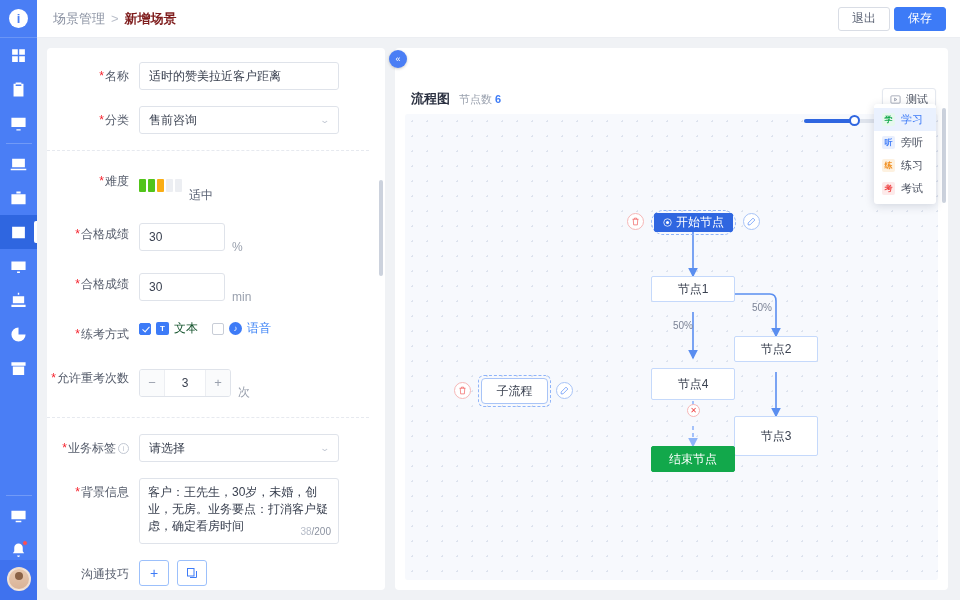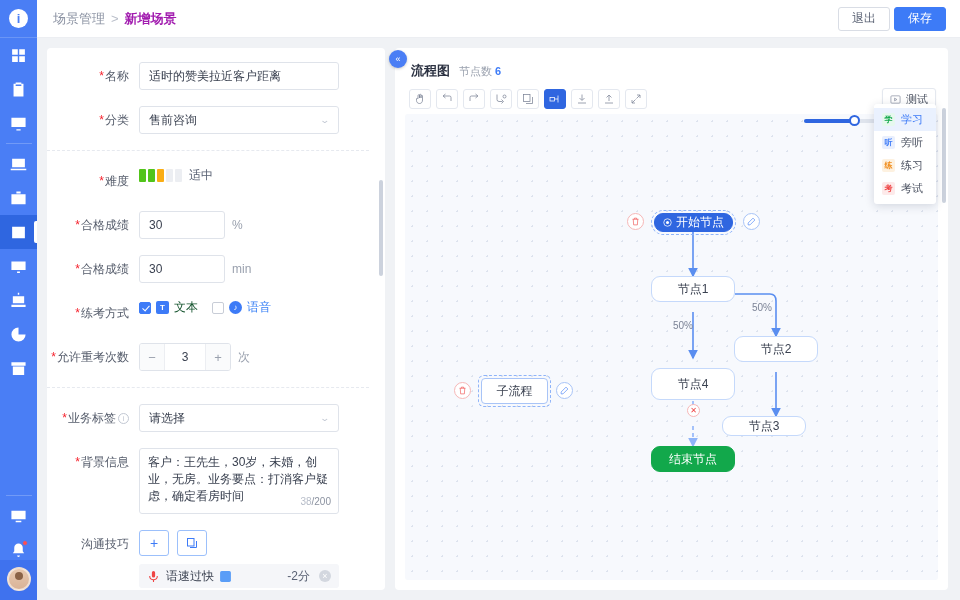--- a/index.html
+++ b/index.html
@@ -55,21 +55,21 @@
   .rail-bottom-band { position:absolute; bottom:0; left:0; width:37px; height:40px; background:#3f72ee; }
 
   
   .right-area { flex: 1; display: flex; flex-direction: column; min-width: 0; }
   .topbar {
     height: 38px; background: #fff; display: flex; align-items: center;
     padding: 0 14px 0 16px; border-bottom: 1px solid #eceef2; flex-shrink: 0;
   }
   .crumb { font-size: 13px; color: #8c93a3; display: flex; align-items: center; gap: 6px; }
   .crumb .sep { color: #b9bec9; }
-  .crumb .cur { color: #a21caf; font-weight: bold; }
+  .crumb .cur { color: #7f1d1d; font-weight: bold; }
   .topbar-actions { margin-left: auto; display: flex; gap: 4px; }
   .btn {
     height: 24px; min-width: 52px; border-radius: 3px; font-size: 12px;
     display: flex; align-items: center; justify-content: center; cursor: pointer;
   }
   .btn-ghost { background: #fff; border: 1px solid #d9dde5; color: #5a6274; }
   .btn-primary { background: #3d7bf7; border: 1px solid #3d7bf7; color: #fff; }
 
   
   .body { flex: 1; display: flex; padding: 10px 12px 10px 10px; gap: 10px; min-height: 0; }
@@ -88,21 +88,21 @@
   .lbl .req { color: #f5222d; margin-right: 1px; }
   .field { flex: 1; display: flex; align-items: center; gap: 7px; min-width: 0; }
   .input {
     height: 28px; border: 1px solid #dfe3ea; border-radius: 3px; background: #fff;
     display: flex; align-items: center; padding: 0 9px; font-size: 12px; color: #3a4150;
   }
   .input.w-full { width: 200px; }
   .input.w-sm { width: 86px; }
   .select { justify-content: space-between; }
   .caret { color: #c2c8d3; font-size: 9px; transform: scaleX(1.4); }
-  .unit { font-size: 12px; color: #9aa1ae; }
+  .unit { font-size: 12px; color: #9aa1ae; margin-top: 20px; }
   .divider { border-top: 1px dashed #e6e9ef; margin: 2px 0 16px 0; }
 
   .bars { display: flex; gap: 2px; align-items: center; }
   .bar { width: 7px; height: 13px; border-radius: 1px; background: #eceef2; }
 
   .cbgrp { display: flex; align-items: center; gap: 5px; font-size: 12px; }
   .cbox { width: 12px; height: 12px; border-radius: 2px; border: 1px solid #c8cdd7; background: #fff; position: relative; }
   .cbox.on { background: #3d7bf7; border-color: #3d7bf7; }
   .cbox.on::after {
     content: ""; position: absolute; left: 3.5px; top: 1px; width: 3px; height: 6px;
@@ -154,21 +154,21 @@
 
   .vscroll { position: absolute; width: 4px; border-radius: 2px; background: #ccd2dd; }
 
   
   .flow-card { flex: 1; background: #fff; border-radius: 4px; position: relative; min-width: 0; }
   .collapse-btn {
     position: absolute; left: -6px; top: 2px; width: 18px; height: 18px; border-radius: 50%;
     background: #4a7ef5; color: #fff; font-size: 9px; display: flex; align-items: center;
     justify-content: center; z-index: 6; cursor: pointer; box-shadow: 0 1px 3px rgba(0,0,0,.2);
   }
-  .flow-head { padding: 14px 14px 0 16px; display: flex; align-items: baseline; gap: 9px; }
+  .flow-head { padding: 14px 14px 0 16px; display: flex; align-items: baseline; gap: 9px; margin-top: 28px; }
   .flow-title { font-size: 13px; font-weight: bold; color: #2c3242; }
   .flow-count { font-size: 11px; color: #9aa1ae; }
   .flow-count b { color: #3d7bf7; }
   .flow-tools { display: flex; gap: 5px; padding: 9px 0 8px 14px; }
   .tool {
     width: 22px; height: 20px; border: 1px solid #e4e8ef; border-radius: 3px; background: #fff;
     display: flex; align-items: center; justify-content: center; cursor: pointer;
   }
   .tool svg { width: 12px; height: 12px; fill: none; stroke: #7b8396; stroke-width: 1.5; }
   .tool.active { background: #2f66e0; border-color: #2f66e0; }
@@ -193,21 +193,21 @@
   .test-menu {
     position: absolute; right: 12px; top: 56px; width: 62px; background: #fff; border-radius: 3px;
     box-shadow: 0 2px 10px rgba(20,30,60,.16); padding: 4px 0; z-index: 8;
   }
   .test-item { height: 23px; display: flex; align-items: center; gap: 6px; padding: 0 8px; font-size: 11px; color: #4a5160; cursor: pointer; }
   .test-item.sel { background: #eaf1fe; color: #3d7bf7; }
   .mbadge { width: 13px; height: 13px; border-radius: 2px; font-size: 8px; display: flex; align-items: center; justify-content: center; font-weight: bold; }
 
   
   .node {
-    position: absolute; border-radius: 9px; display: flex; align-items: center;
+    position: absolute; border-radius: 2px; display: flex; align-items: center;
     justify-content: center; font-size: 12px; white-space: nowrap; cursor: pointer;
   }
   .node.plain { background: #fff; border: 1px solid #c5d9fb; color: #3a4150; }
   .node.start { background: #2f66e0; color: #fff; gap: 4px; border: 1px solid #2f66e0; }
   .node.end { background: #12a84b; color: #fff; border: 1px solid #12a84b; }
   .node.sub { background: #fff; border: 1px solid #a8c4f7; border-radius: 4px; color: #3a4150; }
   .selbox { position: absolute; border: 1px dashed #8fb4f9; border-radius: 16px; }
   .selbox.sq { border-radius: 6px; }
   .side-ico {
     position: absolute; width: 17px; height: 17px; border-radius: 50%; background: #fff;
@@ -592,21 +592,21 @@
           <div class="node plain" style="left:246px;top:162px;width:84px;height:26px">
             <span>节点1</span>
           </div>
           <div class="elabel" style="left:268px;top:206px">50%</div>
           <div class="elabel" style="left:347px;top:188px">50%</div>
 
           <div class="node plain" style="left:329px;top:222px;width:84px;height:26px">
             <span>节点2</span>
           </div>
 
-          <div class="node plain" style="left:317px;top:302px;width:84px;height:20px">
+          <div class="node plain" style="left:329px;top:302px;width:84px;height:40px">
             <span>节点3</span>
           </div>
 
           <div class="node plain" style="left:246px;top:254px;width:84px;height:32px">
             <span>节点4</span>
           </div>
           <div class="xmark" style="left:282px;top:290px">✕</div>
 
           <div class="node end" style="left:246px;top:332px;width:84px;height:26px">
             <span>结束节点</span>

